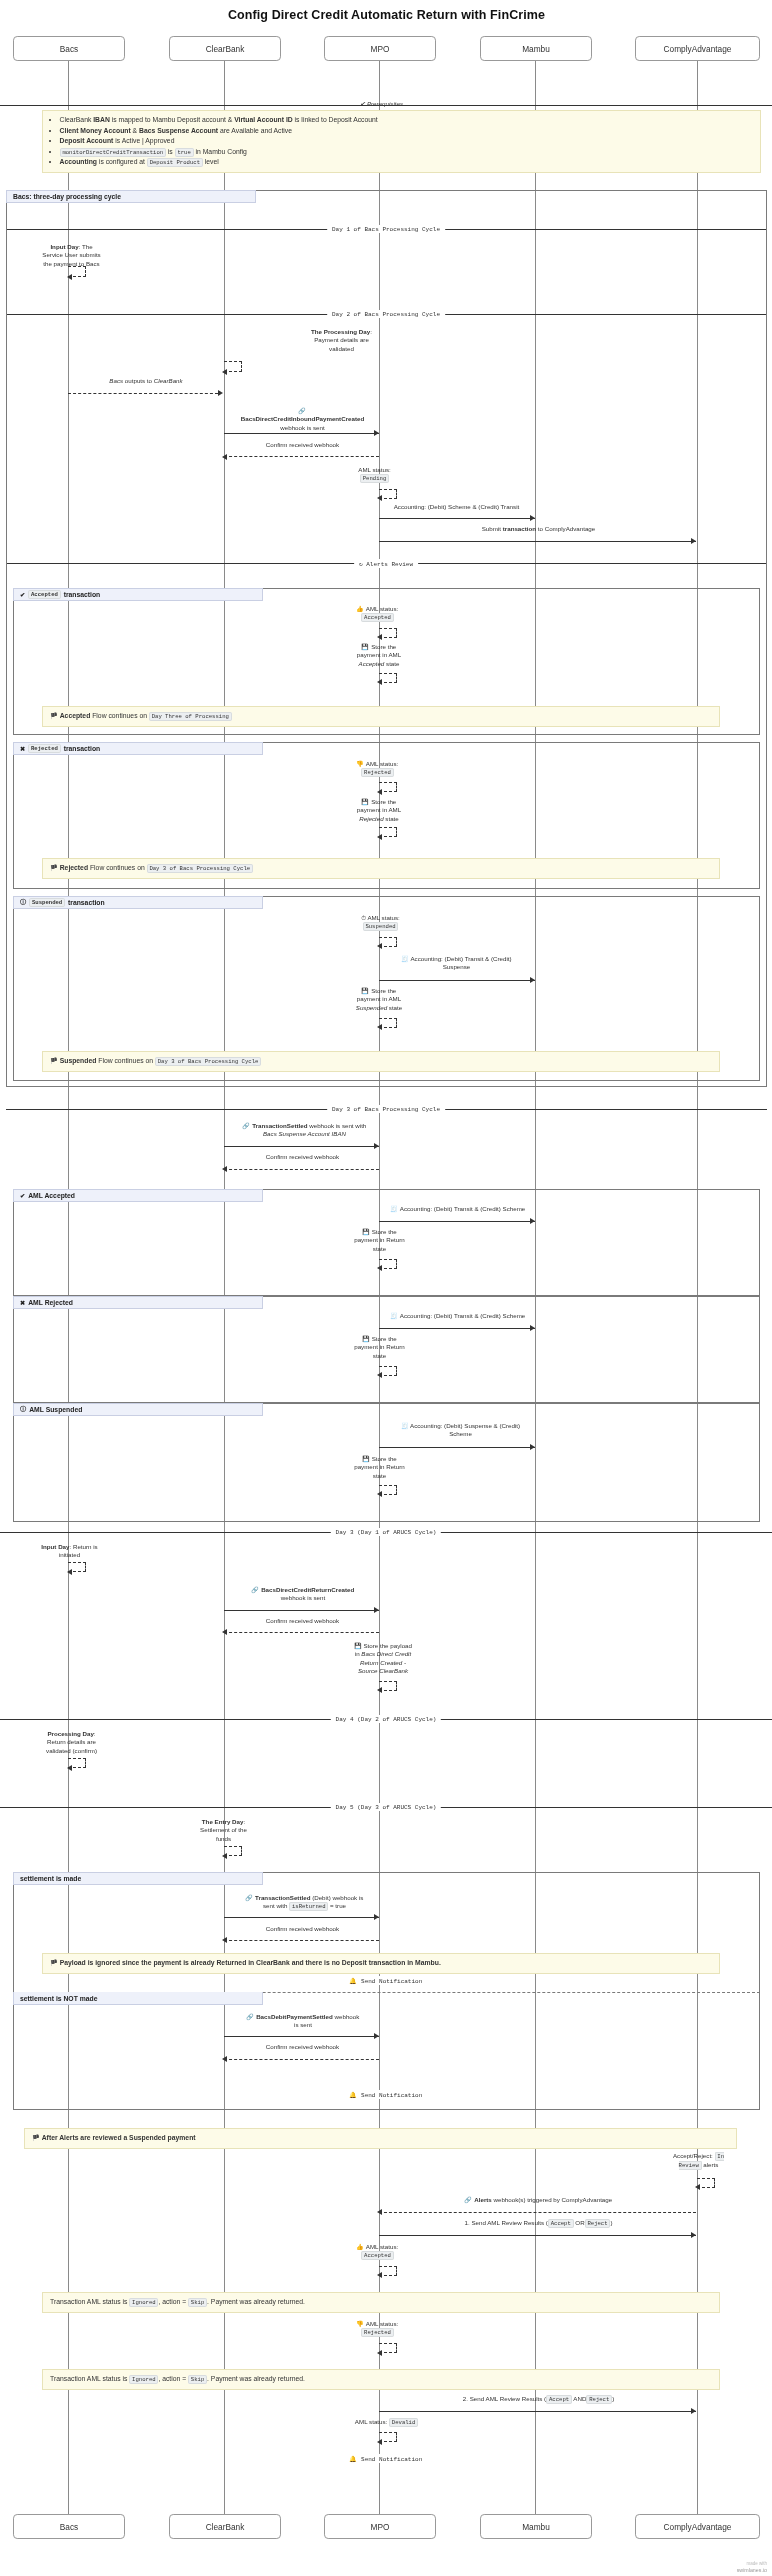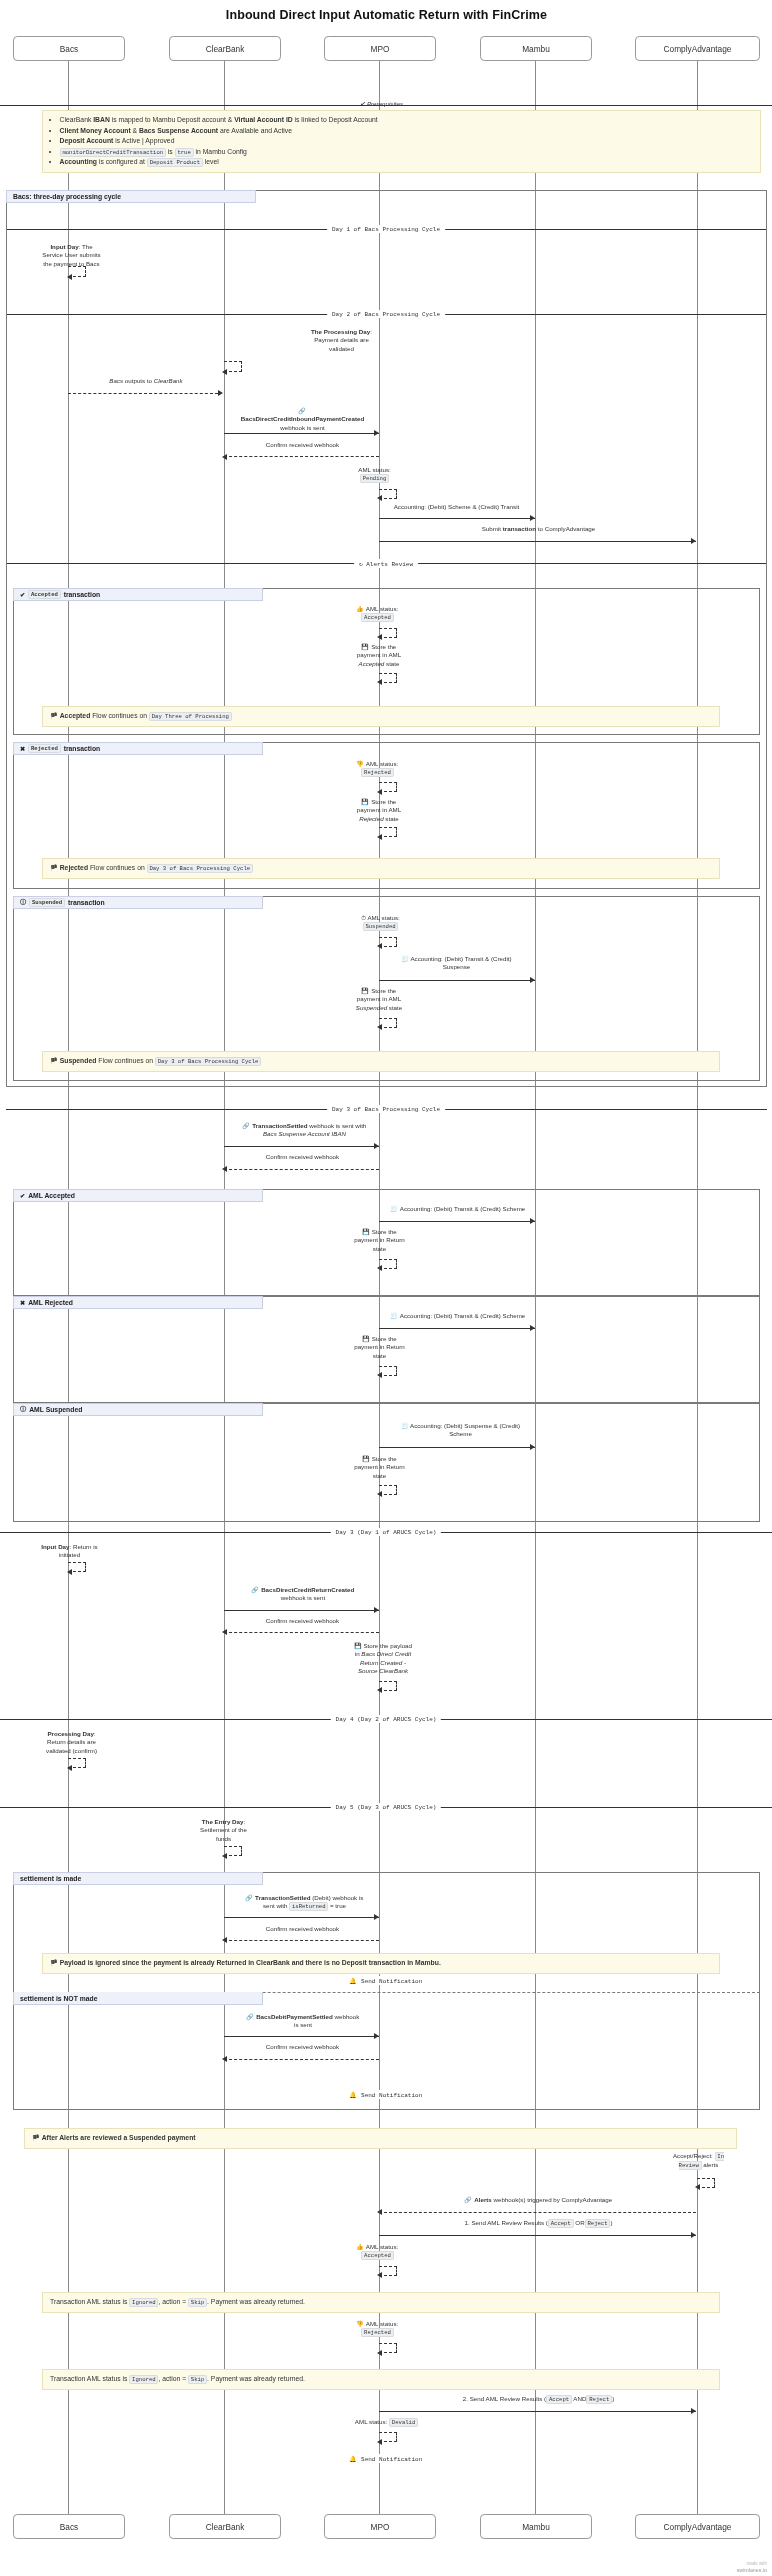--- a/index.html
+++ b/index.html
@@ -150,21 +150,21 @@
     text-align:right;
     line-height:1.25;
   }
   #footer-brand .made { display:block; font-size:4.5px; color:#bbb; }
 
   .ico { font-size:6.2px; }
 </style>
 </head>
 <body>
 
-<div id="title">Inbound Direct Input Automatic Return with FinCrime</div>
+<div id="title">Config Direct Credit Automatic Return with FinCrime</div>
 
 <div class="actor" style="left:13px;top:36px;width:112px;">
     <span>Bacs</span>
   </div>
 <div class="actor" style="left:169px;top:36px;width:112px;">
     <span>ClearBank</span>
   </div>
 <div class="actor" style="left:324px;top:36px;width:112px;">
     <span>MPO</span>
   </div>

